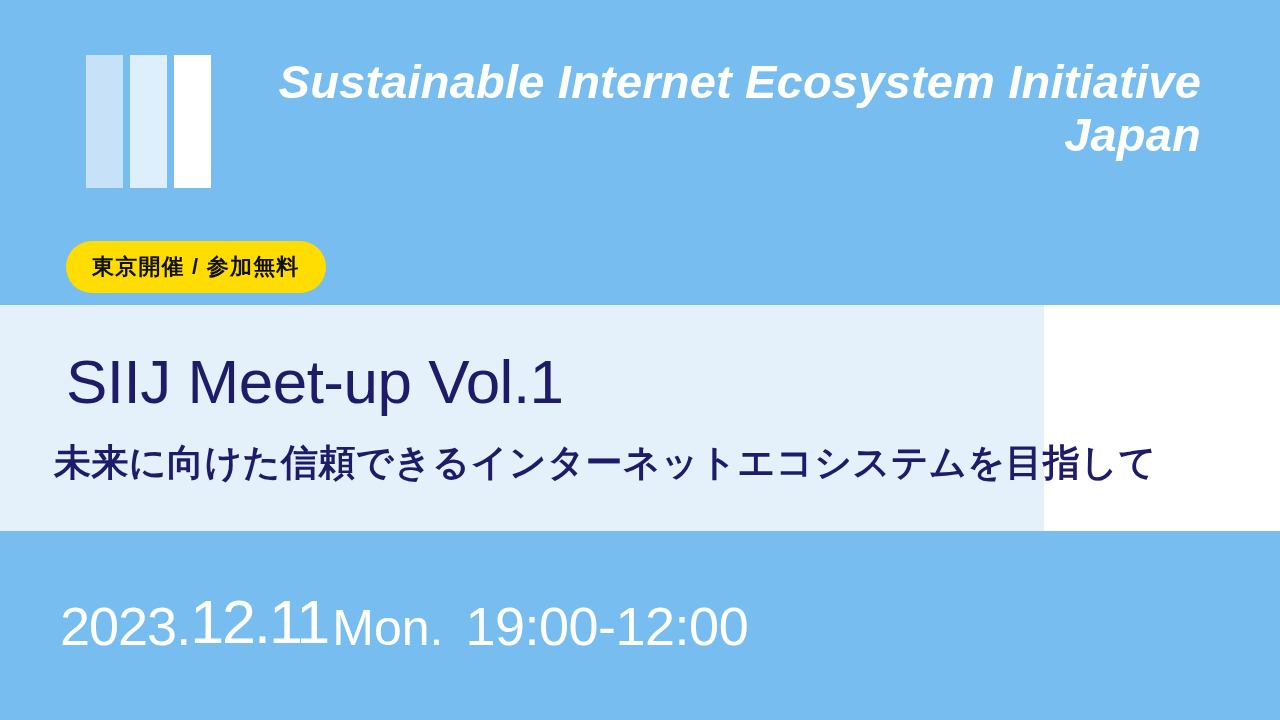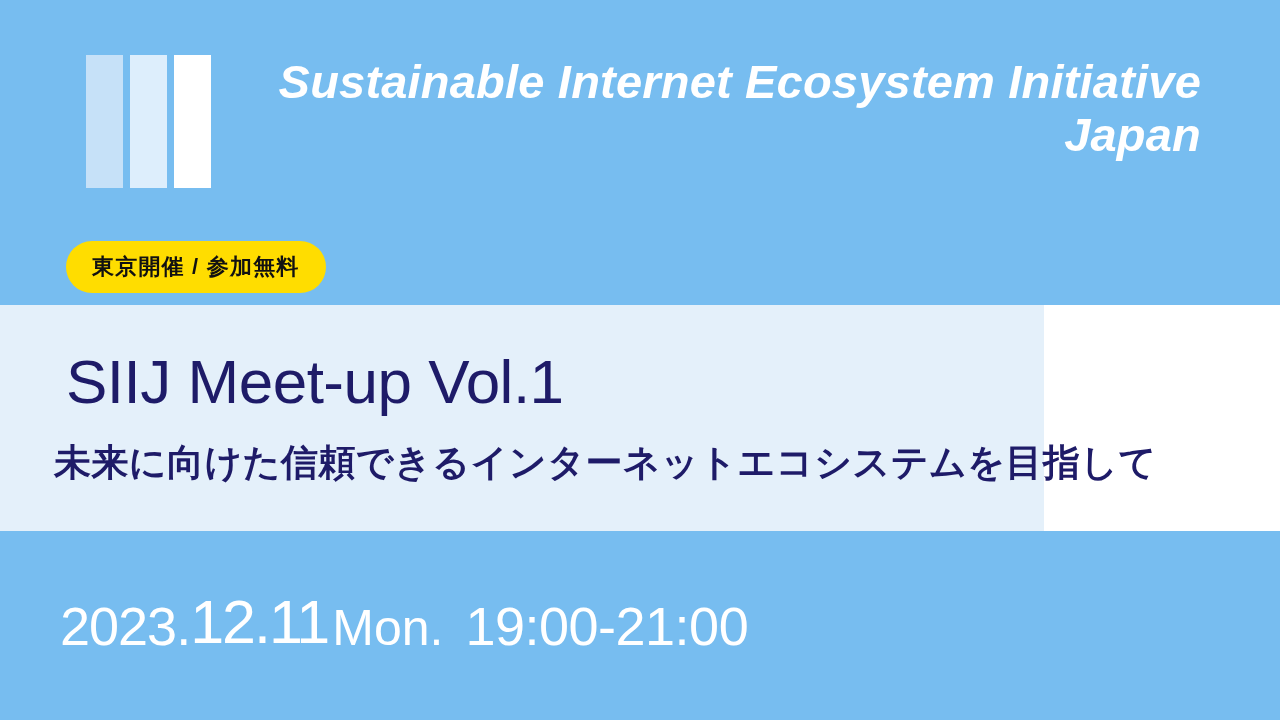--- a/index.html
+++ b/index.html
@@ -178,17 +178,17 @@
   <div id="middle-band" style="background: rgb(228, 240, 250);">
     <div id="event-title" style="color: rgb(30, 27, 104);">SIIJ Meet-up Vol.1</div>
     <div id="event-subtitle" style="color: rgb(30, 27, 104);">未来に向けた信頼できるインターネットエコシステムを目指して</div>
   </div>
 
   <div id="bottom-band" style="background: rgb(119, 189, 240);">
     <div id="datetime" style="color: rgb(255, 255, 255);">
       <span id="date-year">2023.</span>
       <span id="date-md">12.11</span>
       <span id="date-dow">Mon.</span>
-      <span id="time-range">19:00-21:00</span>
+      <span id="time-range">19:00-12:00</span>
     </div>
   </div>
 
 </div>
 
 </body></html>

